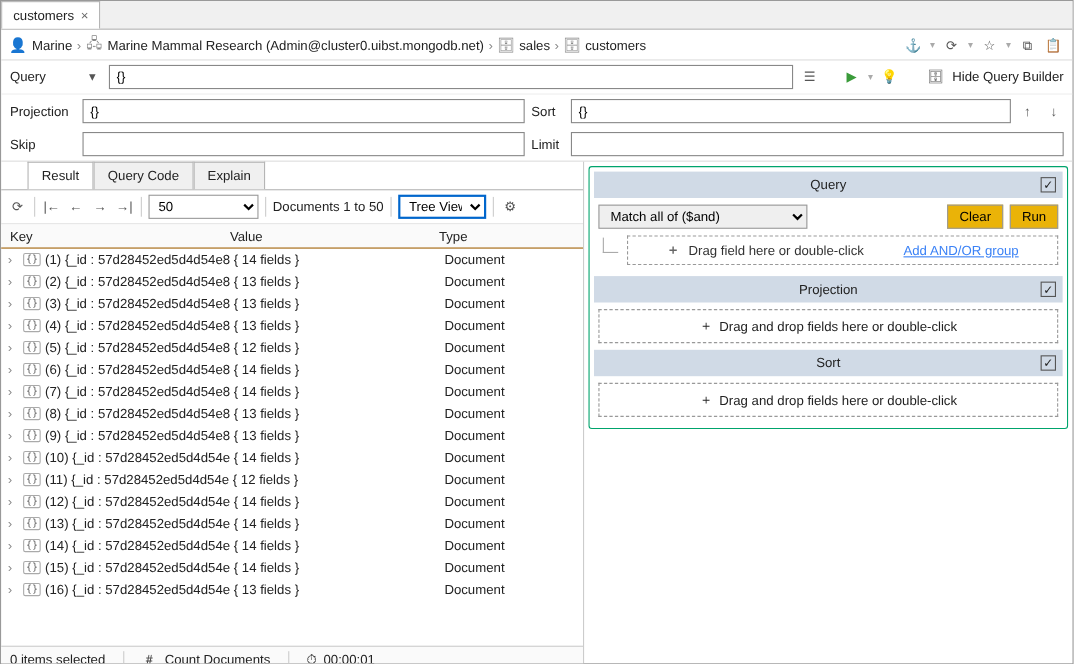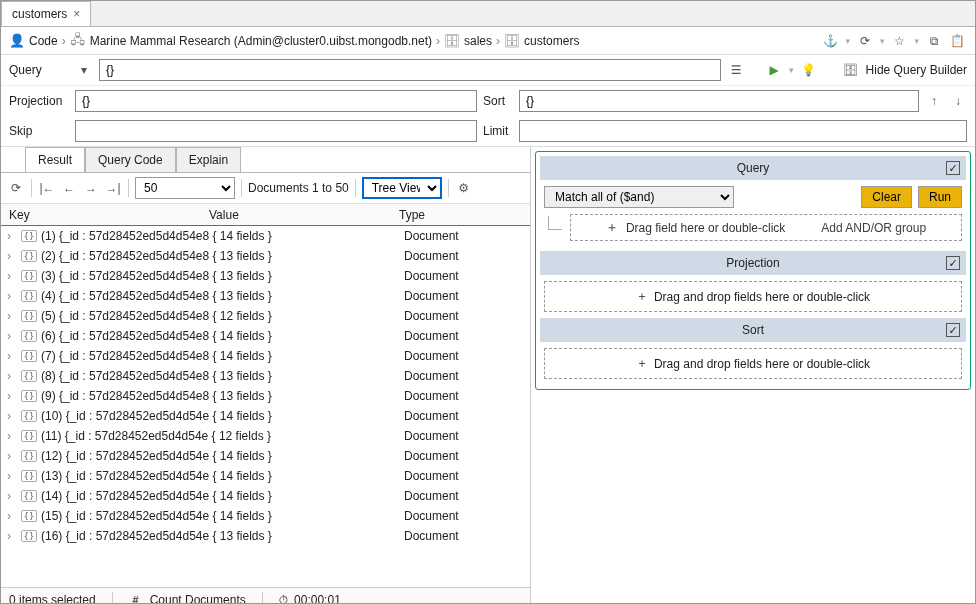--- a/index.html
+++ b/index.html
@@ -12,21 +12,21 @@
 .bc-right { margin-left: auto; display: flex; gap: 6px; align-items: center; color: #888; }
 .ic { display: inline-flex; width: 16px; height: 16px; align-items: center; justify-content: center; font-size: 13px; }
 .ic-user { color: #2a6fb5; }
 .ic-db { color: #888; }
 .ic-cyl { color: #888; }
 .qrow { display: flex; align-items: center; padding: 4px 8px; gap: 6px; border-bottom: 1px solid #eee; }
 .qrow label { min-width: 60px; color: #222; padding-right:4px;}
 .qinput { flex: 1; height: 22px; border: 1px solid #888; padding: 0 6px; font-family: inherit; font-size: 12px; background:#fff;}
 .qrow2 { display: flex; align-items: center; padding: 4px 8px; gap: 6px; }
 .tiny-btn { display: inline-flex; align-items: center; justify-content: center; width: 18px; height: 18px; cursor: pointer; color:#555;}
-.linklike { color: #404040; cursor:pointer;}
+.linklike { color: #3b82f6; text-decoration: underline; cursor:pointer;}
 .body { display: flex; height: calc(604px - 26px - 28px - 30px - 30px - 24px - 2px); }
 .left { width: 530px; border-right: 1px solid #ccc; display:flex; flex-direction:column;}
 .right { flex: 1; padding: 4px; }
 .tabs2 { display: flex; height: 26px; border-bottom: 1px solid #b5b5b5; padding-left: 24px; }
 .tab2 { padding: 5px 12px; border: 1px solid #b5b5b5; border-bottom:none; background:#fff; cursor:pointer;}
 .tab2.off { background:#f0f0f0;}
 .toolbar { display: flex; align-items: center; gap: 4px; padding: 4px 6px; border-bottom: 1px solid #ddd; }
 .sel { height: 22px; border:1px solid #999; padding:0 4px; font-family:inherit; font-size:12px; background:#fff;}
 .highlightsel { border:2px solid #0066cc; }
 .vline { width: 1px; height: 18px; background: #ccc; margin: 0 2px; }
@@ -65,21 +65,21 @@
 
 <div class="tabstrip">
   <div class="tab">
     <span>customers</span>
     <span class="close">×</span>
   </div>
 </div>
 
 <div class="breadcrumb">
   <span class="ic ic-user">👤</span>
-  <span>Code</span>
+  <span>Marine</span>
   <span class="sep">›</span>
   <span class="ic ic-db">🖧</span>
   <span>Marine Mammal Research (Admin@cluster0.uibst.mongodb.net)</span>
   <span class="sep">›</span>
   <span class="ic ic-cyl">🗄</span>
   <span>sales</span>
   <span class="sep">›</span>
   <span class="ic ic-cyl">🗄</span>
   <span>customers</span>
   <div class="bc-right">

